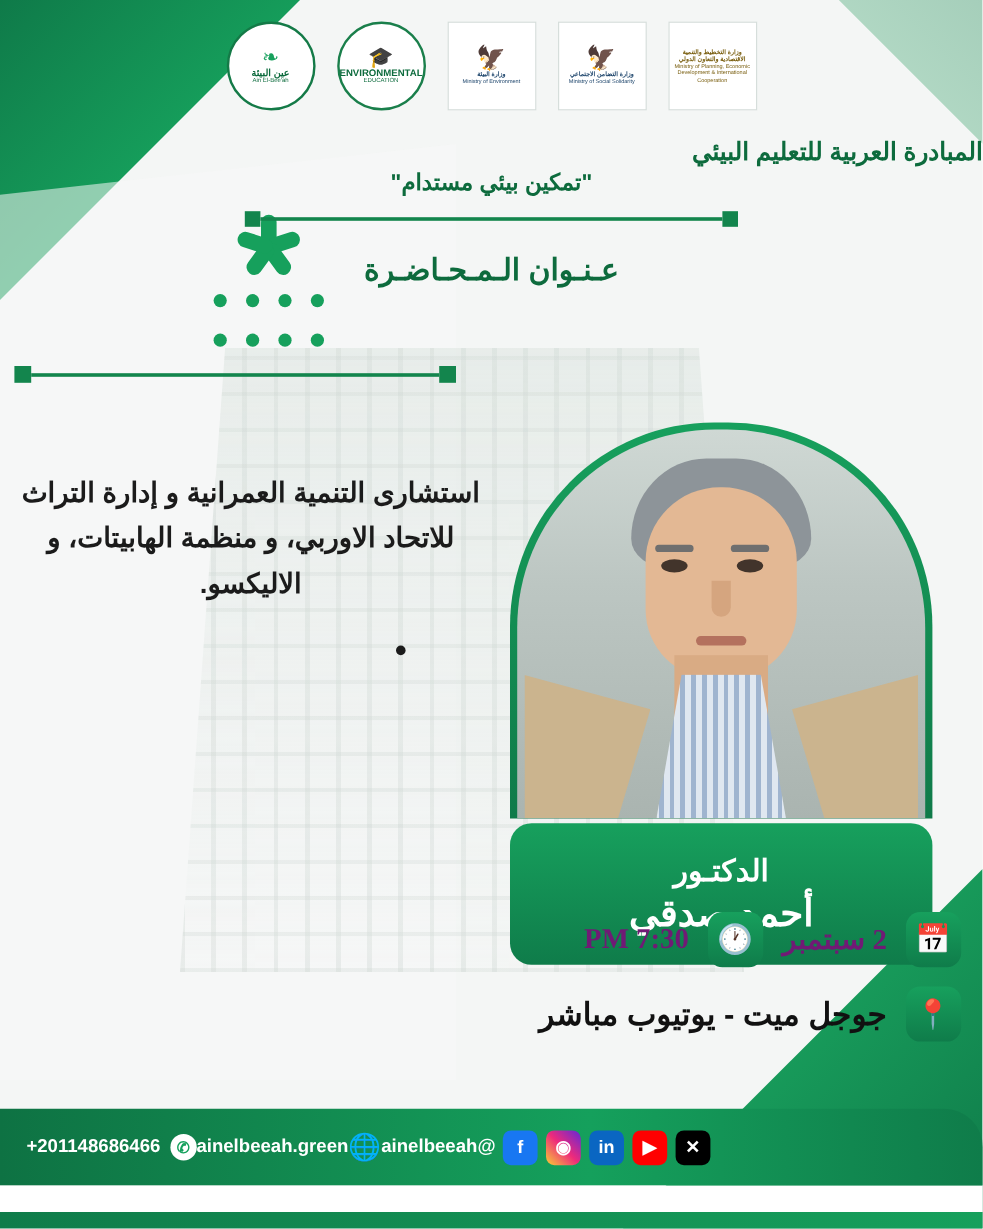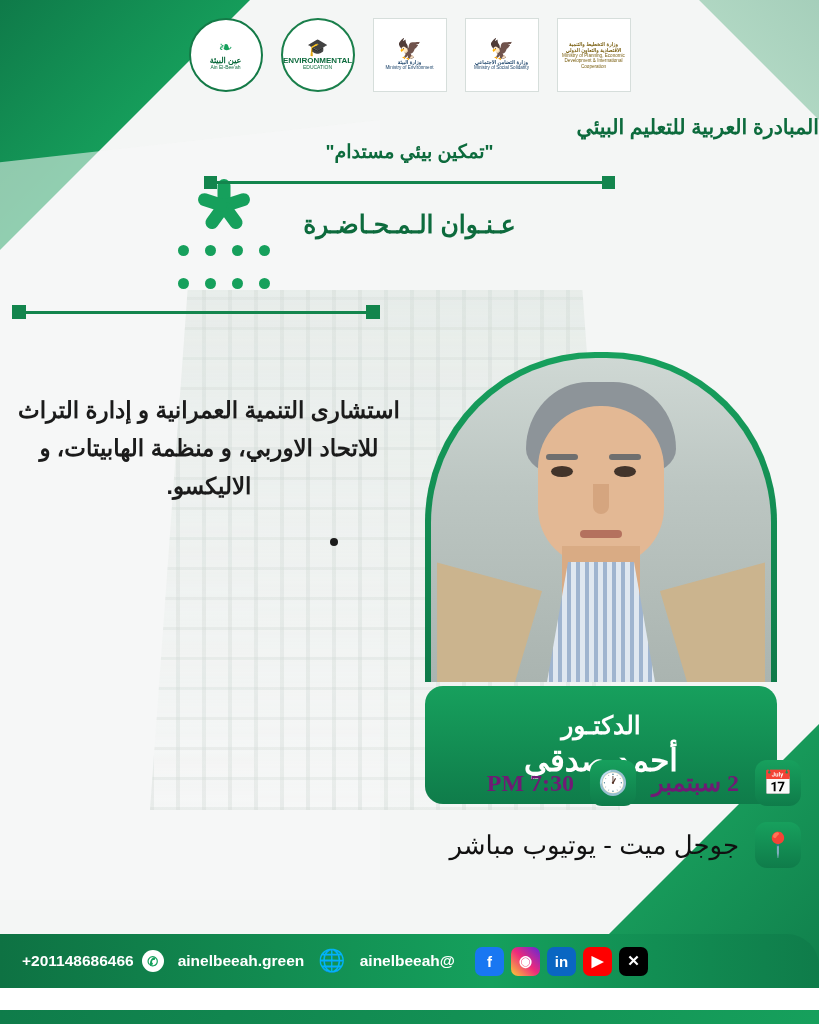--- a/index.html
+++ b/index.html
@@ -225,29 +225,29 @@
     background: linear-gradient(180deg,#17a05d,#0f7c4a);
     display:flex; align-items:center; justify-content:center;
     color:#fff; font-size: 24px;
   }
   .meta-text { font-size: 24px; font-weight: bold; color:#701a75;font-family:Liberation Serif, serif; }
 
   .place-row {
     position:absolute; top: 822px; right: 18px;
     display:flex; align-items:center; gap: 16px; direction: rtl;
   }
-  .place-text { font-size: 26px; font-weight: normal; color:#111; }
+  .place-text { font-size: 26px; font-weight: bold; color:#111; }
 
   
   .footer {
     position:absolute; left: 0; bottom: 36px; width: 100%;
-    height: 54px;
+    height: 64px;
     background: linear-gradient(90deg,#0e7243,#15a05c 60%,#0f7c4a);
     border-top-right-radius: 32px; border-bottom-right-radius: 0;
-    display:flex; align-items:center; justify-content: flex-start; gap: 14px;
+    display:flex; align-items:center; justify-content: flex-start; 
     padding: 0 22px; direction: ltr;
   }
   .footer .item { display:flex; align-items:center; gap: 8px; color:#fff; font-size: 15.5px; font-weight: bold; }
   .circ {
     width: 22px; height: 22px; border-radius: 50%; background:#fff;
     color:#14a05c; display:flex; align-items:center; justify-content:center; font-size: 13px; font-weight:bold;
   }
   .globe { font-size: 22px; color:#fff; }
   .socials { display:flex; align-items:center; gap: 7px; margin-left: 6px; }
   .sq-ic {

